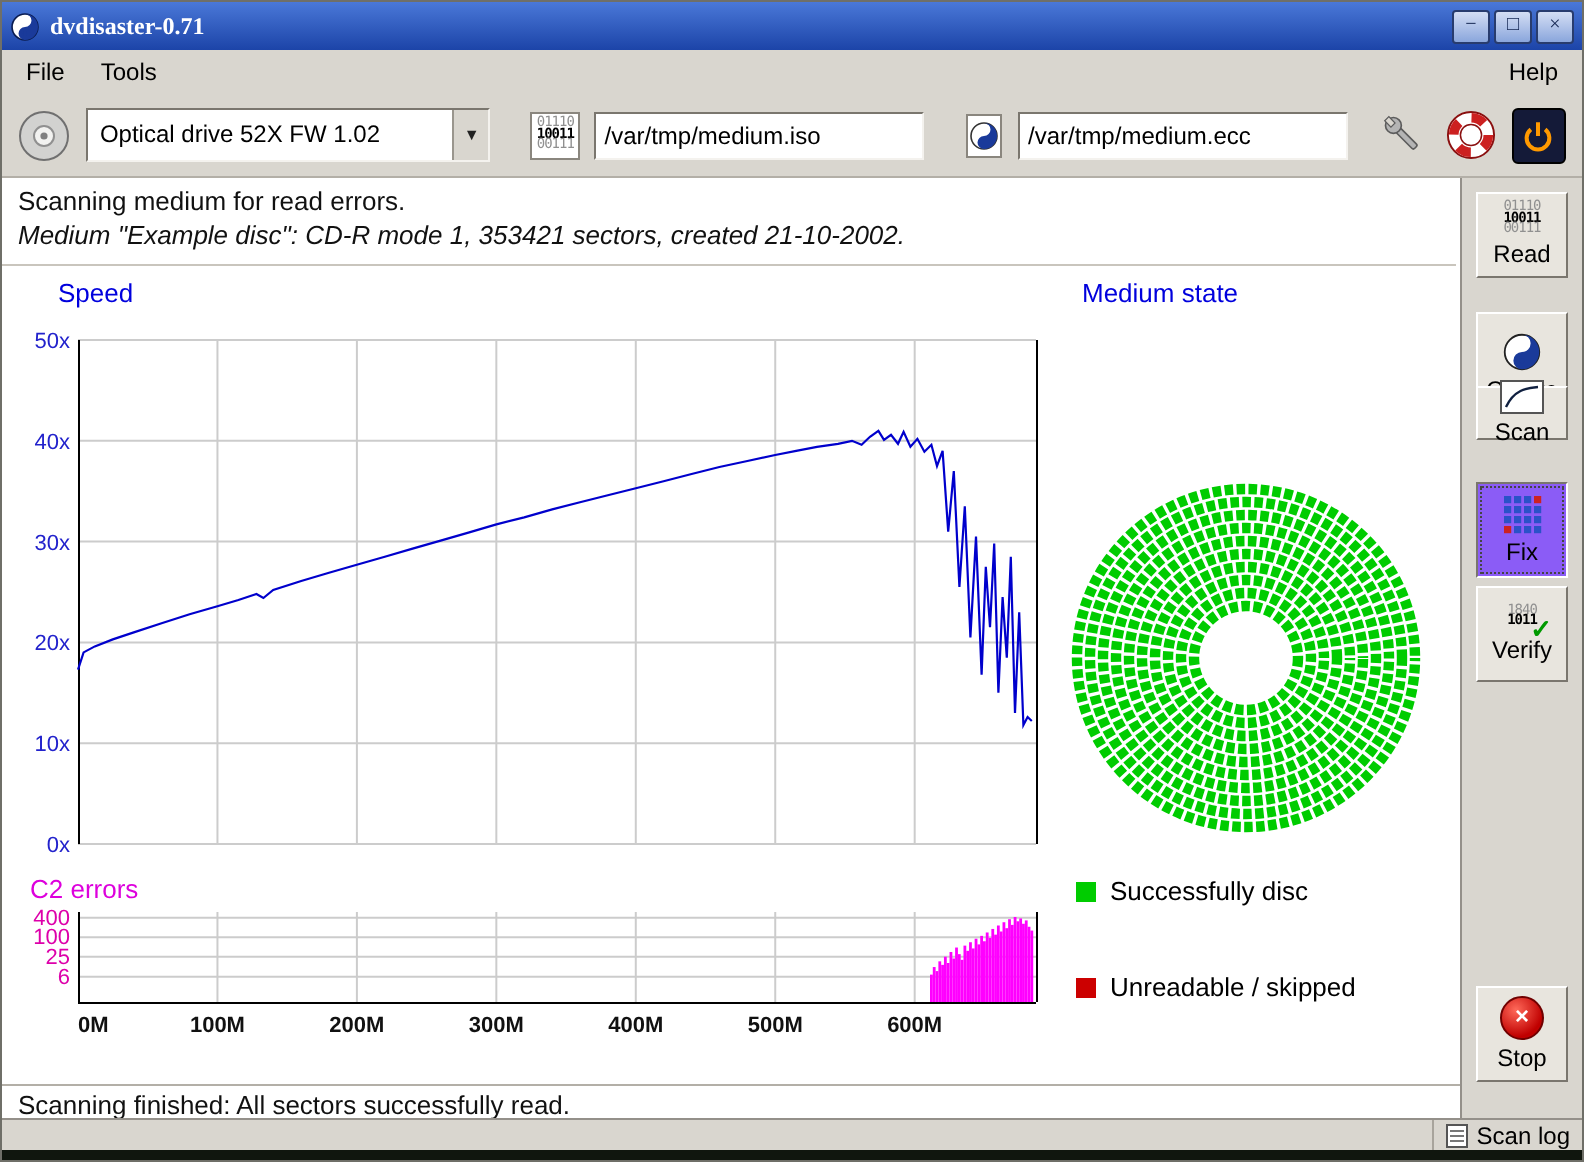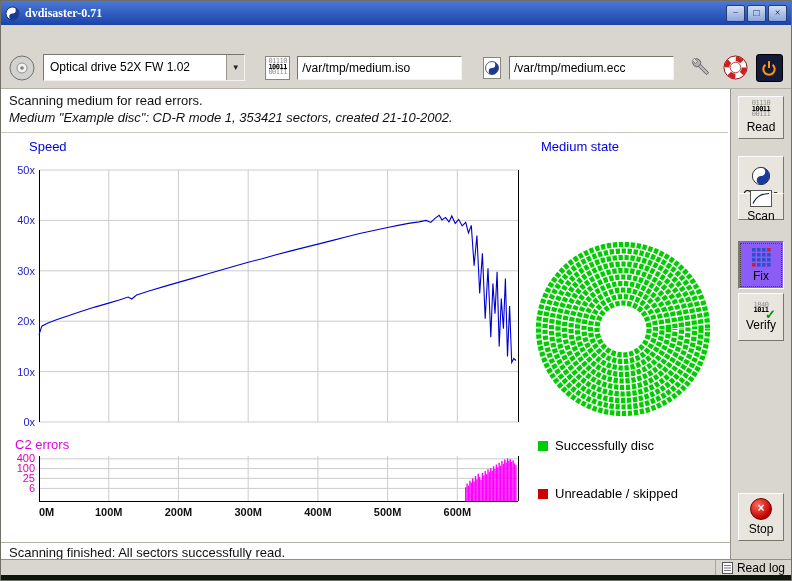--- a/index.html
+++ b/index.html
@@ -93,20 +93,25 @@
       </svg>
     </span>
     <span class="title-text">dvdisaster-0.71</span>
     <span style="display:flex;">
       <span class="win-btn">−</span>
       <span class="win-btn">□</span>
       <span class="win-btn">×</span>
     </span>
   </div>
 
+  <div class="menubar">
+    <span class="menu-item">File</span>
+    <span class="menu-item">Tools</span>
+    <span class="menu-item menu-right">Help</span>
+  </div>
 
   <div class="toolbar">
     <button class="tb-btn">
       <span style="display:flex;">
         <svg width="26" height="26" viewBox="0 0 26 26">
           <circle cx="13" cy="13" r="12" fill="#d2d2d0" stroke="#707070"></circle>
           <circle cx="13" cy="13" r="5" fill="#f2f2f0" stroke="#909090"></circle>
           <circle cx="13" cy="13" r="1.8" fill="#808080"></circle>
         </svg>
       </span>
@@ -367,18 +372,18 @@
   <div class="statusbar">
     <div class="viewlog">
       <span style="display:flex;">
         <svg width="11" height="12" viewBox="0 0 11 12">
           <rect x="0.5" y="0.5" width="10" height="11" fill="#fff" stroke="#555"></rect>
           <line x1="2" y1="3.5" x2="9" y2="3.5" stroke="#777"></line>
           <line x1="2" y1="6" x2="9" y2="6" stroke="#777"></line>
           <line x1="2" y1="8.5" x2="9" y2="8.5" stroke="#777"></line>
         </svg>
       </span>
-      <span>Read log</span>
+      <span>Scan log</span>
     </div>
   </div>
 
   <div class="bottom-strip"></div>
 </div>
 
 </body></html>

